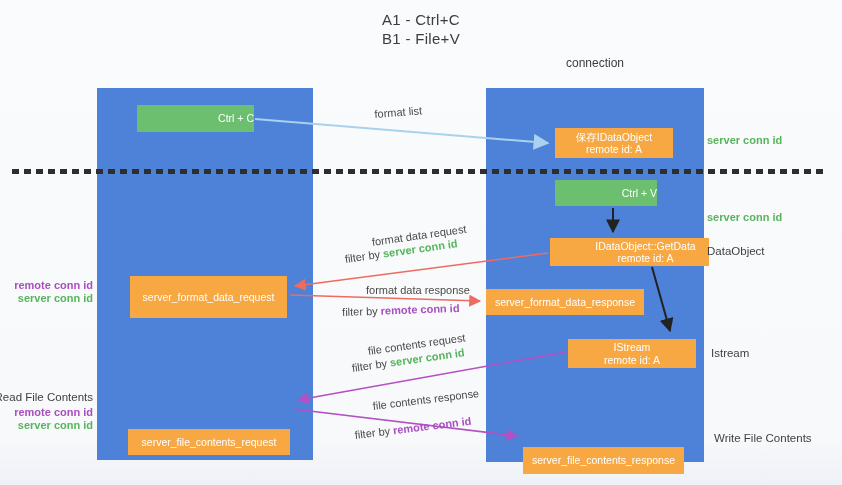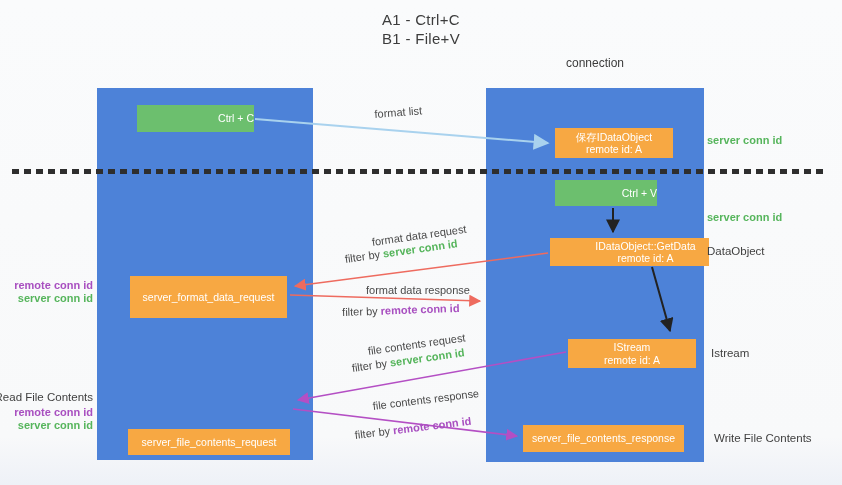--- a/index.html
+++ b/index.html
@@ -92,31 +92,34 @@
 
   <div class="abs node orange" style="left:550px; top:238px; width:127px; height:28px;padding-left:32px;">
     <div>IDataObject::GetData</div>
     <div>remote id: A</div>
   </div>
 
   <div class="abs node orange" style="left:130px; top:276px; width:157px; height:42px;">
     <div>server_format_data_request</div>
   </div>
 
+  <div class="abs node orange" style="left:486px; top:289px; width:158px; height:26px;">
+    <div>server_format_data_response</div>
+  </div>
 
   <div class="abs node orange" style="left:568px; top:339px; width:128px; height:29px;">
     <div>IStream</div>
     <div>remote id: A</div>
   </div>
 
   <div class="abs node orange" style="left:128px; top:393px; width:162px; height:26px;margin-top:36px;">
     <div>server_file_contents_request</div>
   </div>
 
-  <div class="abs node orange" style="left:523px; top:425px; width:161px; height:27px;">
+  <div class="abs node orange" style="left:523px; top:447px; width:161px; height:27px;">
     <div>server_file_contents_response</div>
   </div>
 
   <div class="abs lbl rot" style="left:374px; top:108px; transform:rotate(-4.5deg);">format list</div>
 
   <div class="abs lbl rot" style="left:371px; top:236px; transform:rotate(-8deg);">format data request</div>
   <div class="abs lbl rot" style="left:344px; top:253px; transform:rotate(-8deg);"><span>filter by </span><span class="green-t">server conn id</span></div>
 
   <div class="abs lbl" style="left:366px; top:284px;">format data response</div>
   <div class="abs lbl rot" style="left:342px; top:306px; transform:rotate(-2deg);"><span>filter by </span><span class="purple-t">remote conn id</span></div>

